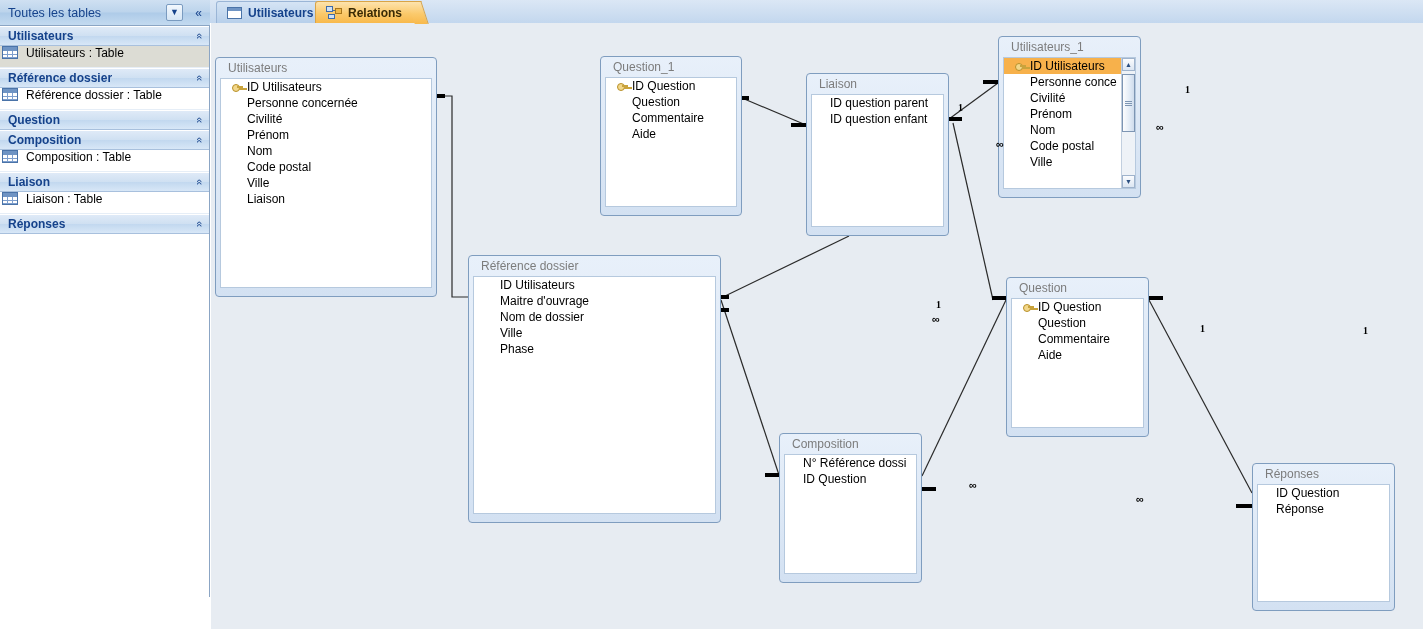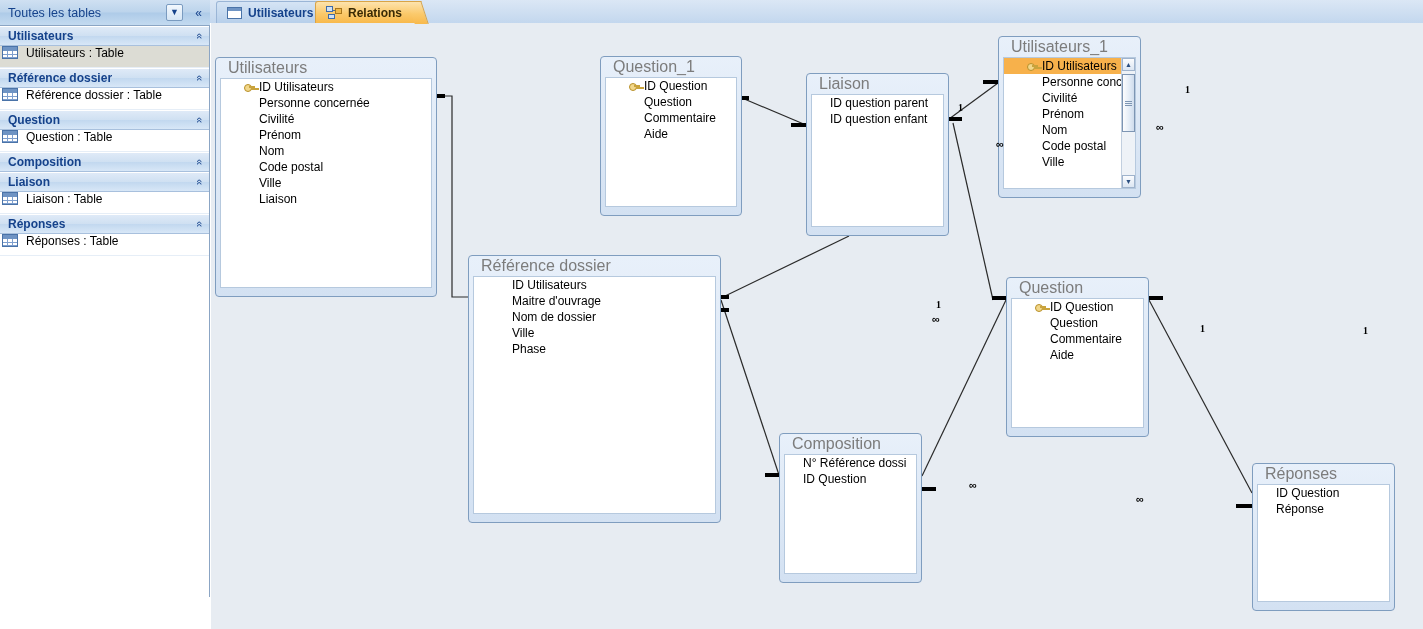--- a/index.html
+++ b/index.html
@@ -138,34 +138,34 @@
   .tbox {
     position: absolute;
     background: linear-gradient(to bottom,#e8f0fa,#d3e1f2);
     border: 1px solid #7f9dbf;
     border-radius: 4px;
     padding: 0 4px 4px 4px;
   }
   .tbox .cap {
     height: 20px; display: flex; align-items: center;
     padding-left: 8px;
-    font-size: 16px; color: #7c7c7c;
+    font-size: 12px; color: #7c7c7c;
     white-space: nowrap; overflow: hidden;
   }
   .tbox .body {
     background: #ffffff;
     border: 1px solid #b6c9de;
     position: relative;
     overflow: hidden;
     height: calc(100% - 24px);
   }
   .frow {
     height: 16px; display: flex; align-items: center;
     font-size: 12px; color: #000;
-    padding-left: 20px; white-space: nowrap;
+    padding-left: 8px; white-space: nowrap;
   }
   .frow.sel { background: #f7b14b; }
   .frow .kslot { width: 16px; flex: 0 0 auto; display:flex; align-items:center; justify-content:center;}
   .frow .fname { margin-left: 2px; }
   .frow.indent { padding-left: 16px; }
 
   .icon-key {
     width: 11px; height: 9px; position: relative; display:block;
   }
   .icon-key::before {
@@ -238,43 +238,39 @@
           <span class="chev" style="transform: rotate(90deg); display: inline-block; font-size: 11px;">«</span>
         </div>
         <div class="tbl-item">
           <span class="icon-table"></span>
           <span class="lbl">Référence dossier : Table</span>
         </div>
         <div class="grp-header">
           <span class="lbl">Question</span>
           <span class="chev" style="transform: rotate(90deg); display: inline-block; font-size: 11px;">«</span>
         </div>
-        <div class="tbl-item">
-          <span class="icon-table"></span>
-          <span class="lbl">Question : Table</span>
-        </div>
         <div class="grp-header">
           <span class="lbl">Composition</span>
           <span class="chev" style="transform: rotate(90deg); display: inline-block; font-size: 11px;">«</span>
         </div>
+        <div class="tbl-item">
+          <span class="icon-table"></span>
+          <span class="lbl">Composition : Table</span>
+        </div>
         <div class="grp-header">
           <span class="lbl">Liaison</span>
           <span class="chev" style="transform: rotate(90deg); display: inline-block; font-size: 11px;">«</span>
         </div>
         <div class="tbl-item">
           <span class="icon-table"></span>
           <span class="lbl">Liaison : Table</span>
         </div>
         <div class="grp-header">
           <span class="lbl">Réponses</span>
           <span class="chev" style="transform: rotate(90deg); display: inline-block; font-size: 11px;">«</span>
-        </div>
-        <div class="tbl-item">
-          <span class="icon-table"></span>
-          <span class="lbl">Réponses : Table</span>
         </div>
       </div>
   </div>
 
   <div id="tabstrip">
     <div class="tabs-bg"></div>
     <div class="tab inactive" style="left:6px;">
       <span class="icon-table-sm"></span>
       <span>Utilisateurs</span>
     </div>

